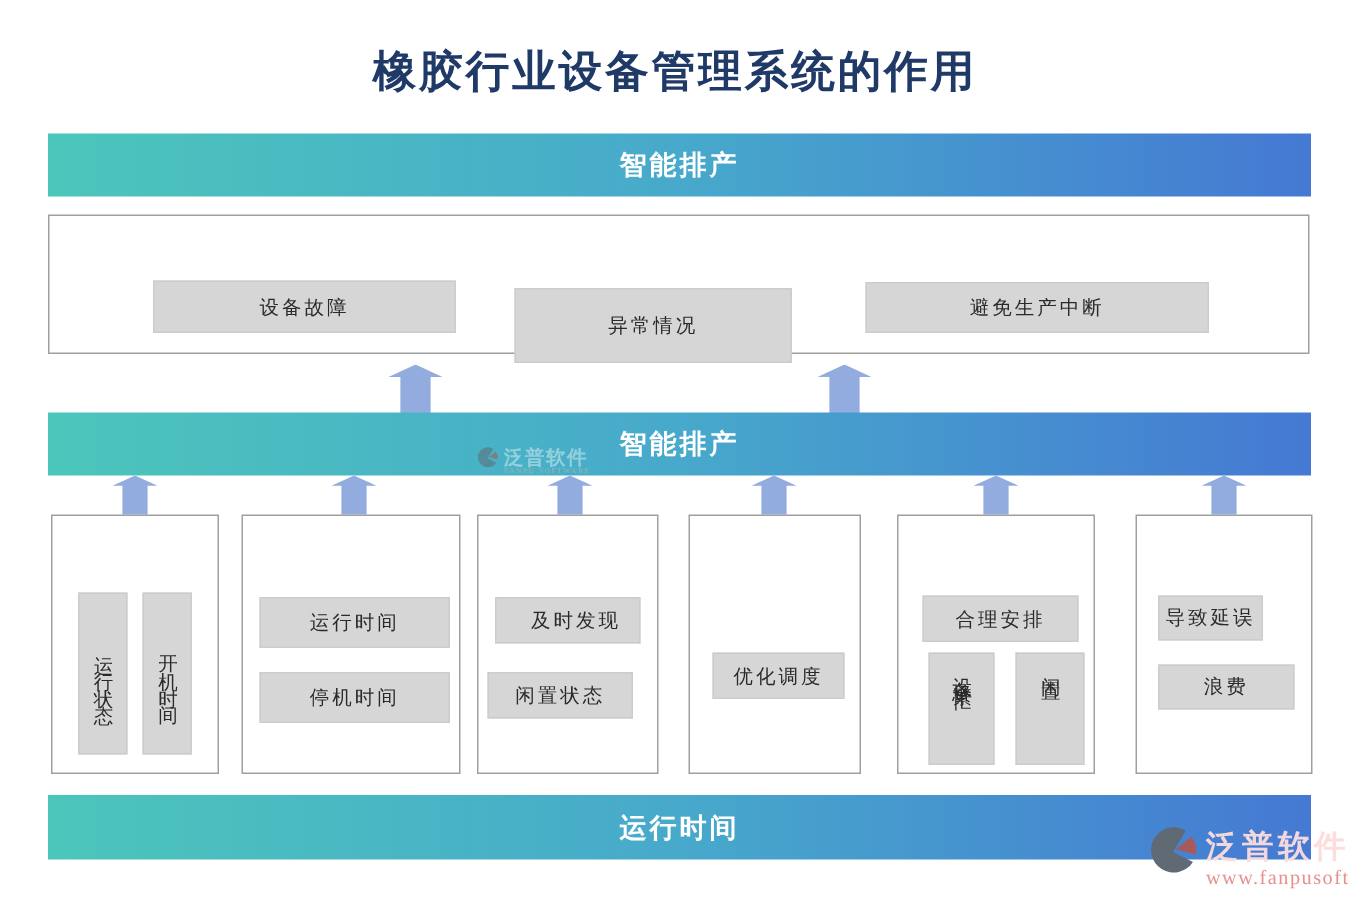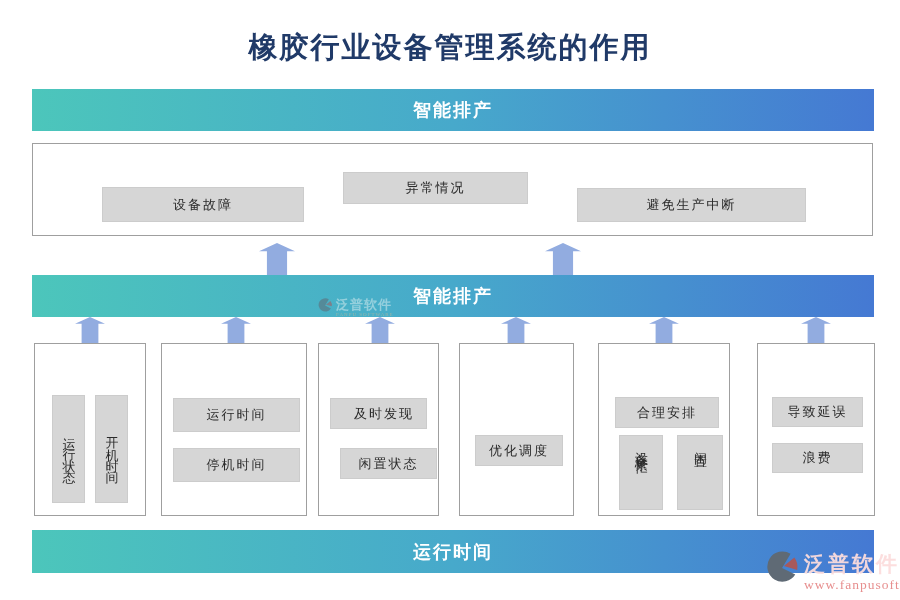--- a/index.html
+++ b/index.html
@@ -63,21 +63,21 @@
 <body>
 
 <div class="canvas">
 
   <h1 class="title">橡胶行业设备管理系统的作用</h1>
 
   <div class="banner" style="top:89px;">智能排产</div>
 
   <div class="frame" style="left:32px;top:143px;width:841px;height:93px;">
     <div class="item" style="left:69px;top:43px;width:202px;height:35px;">设备故障</div>
-    <div class="item" style="left:310px;top:28px;width:185px;height:32px;">异常情况</div>
+    <div class="item" style="left:310px;top:48px;width:185px;height:50px;">异常情况</div>
     <div class="item" style="left:544px;top:44px;width:229px;height:34px;">避免生产中断</div>
   </div>
 
   <div class="arrow arrow-big" style="left:259px;"></div>
   <div class="arrow arrow-big" style="left:545px;"></div>
 
   <div class="banner" style="top:275px;">智能排产</div>
 
   <div class="arrow arrow-small" style="left:75px;"></div>
   <div class="arrow arrow-small" style="left:221px;"></div>
@@ -91,35 +91,35 @@
     <div class="item v v-fill" style="left:60px;top:51px;width:33px;height:108px;">开机时间</div>
   </div>
 
   <div class="frame" style="left:161px;top:343px;width:146px;height:173px;">
     <div class="item" style="left:11px;top:54px;width:127px;height:34px;">运行时间</div>
     <div class="item" style="left:11px;top:104px;width:127px;height:34px;">停机时间</div>
   </div>
 
   <div class="frame" style="left:318px;top:343px;width:121px;height:173px;">
     <div class="item" style="left:11px;top:54px;width:97px;height:31px;padding-left:11px;">及时发现</div>
-    <div class="item" style="left:21px;top:104px;width:97px;height:31px;">闲置状态</div>
+    <div class="item" style="left:6px;top:104px;width:97px;height:31px;">闲置状态</div>
   </div>
 
   <div class="frame" style="left:459px;top:343px;width:115px;height:173px;">
     <div class="item" style="left:15px;top:91px;width:88px;height:31px;">优化调度</div>
   </div>
 
   <div class="frame" style="left:598px;top:343px;width:132px;height:173px;">
     <div class="item" style="left:16px;top:53px;width:104px;height:31px;">合理安排</div>
     <div class="item v v-top" style="left:20px;top:91px;width:44px;height:75px;">设备繁忙</div>
     <div class="item v v-top" style="left:78px;top:91px;width:46px;height:75px;">闲置</div>
   </div>
 
   <div class="frame" style="left:757px;top:343px;width:118px;height:173px;">
-    <div class="item" style="left:14px;top:53px;width:91px;height:30px;">导致延误</div>
+    <div class="item" style="left:14px;top:53px;width:70px;height:30px;">导致延误</div>
     <div class="item" style="left:14px;top:99px;width:91px;height:30px;">浪费</div>
   </div>
 
   <div class="banner" style="top:530px;height:43px;">运行时间</div>
 
   <div class="wm wm-center">
     <span>
       <svg width="15" height="15" viewBox="0 0 36 36">
         <path d="M26 3 A16 16 0 1 0 31 25 L17 18 Z" fill="#5f6a75"></path>
         <path d="M30 7 A16 16 0 0 1 33 20 L19 16 Z" fill="#a8595c"></path>

